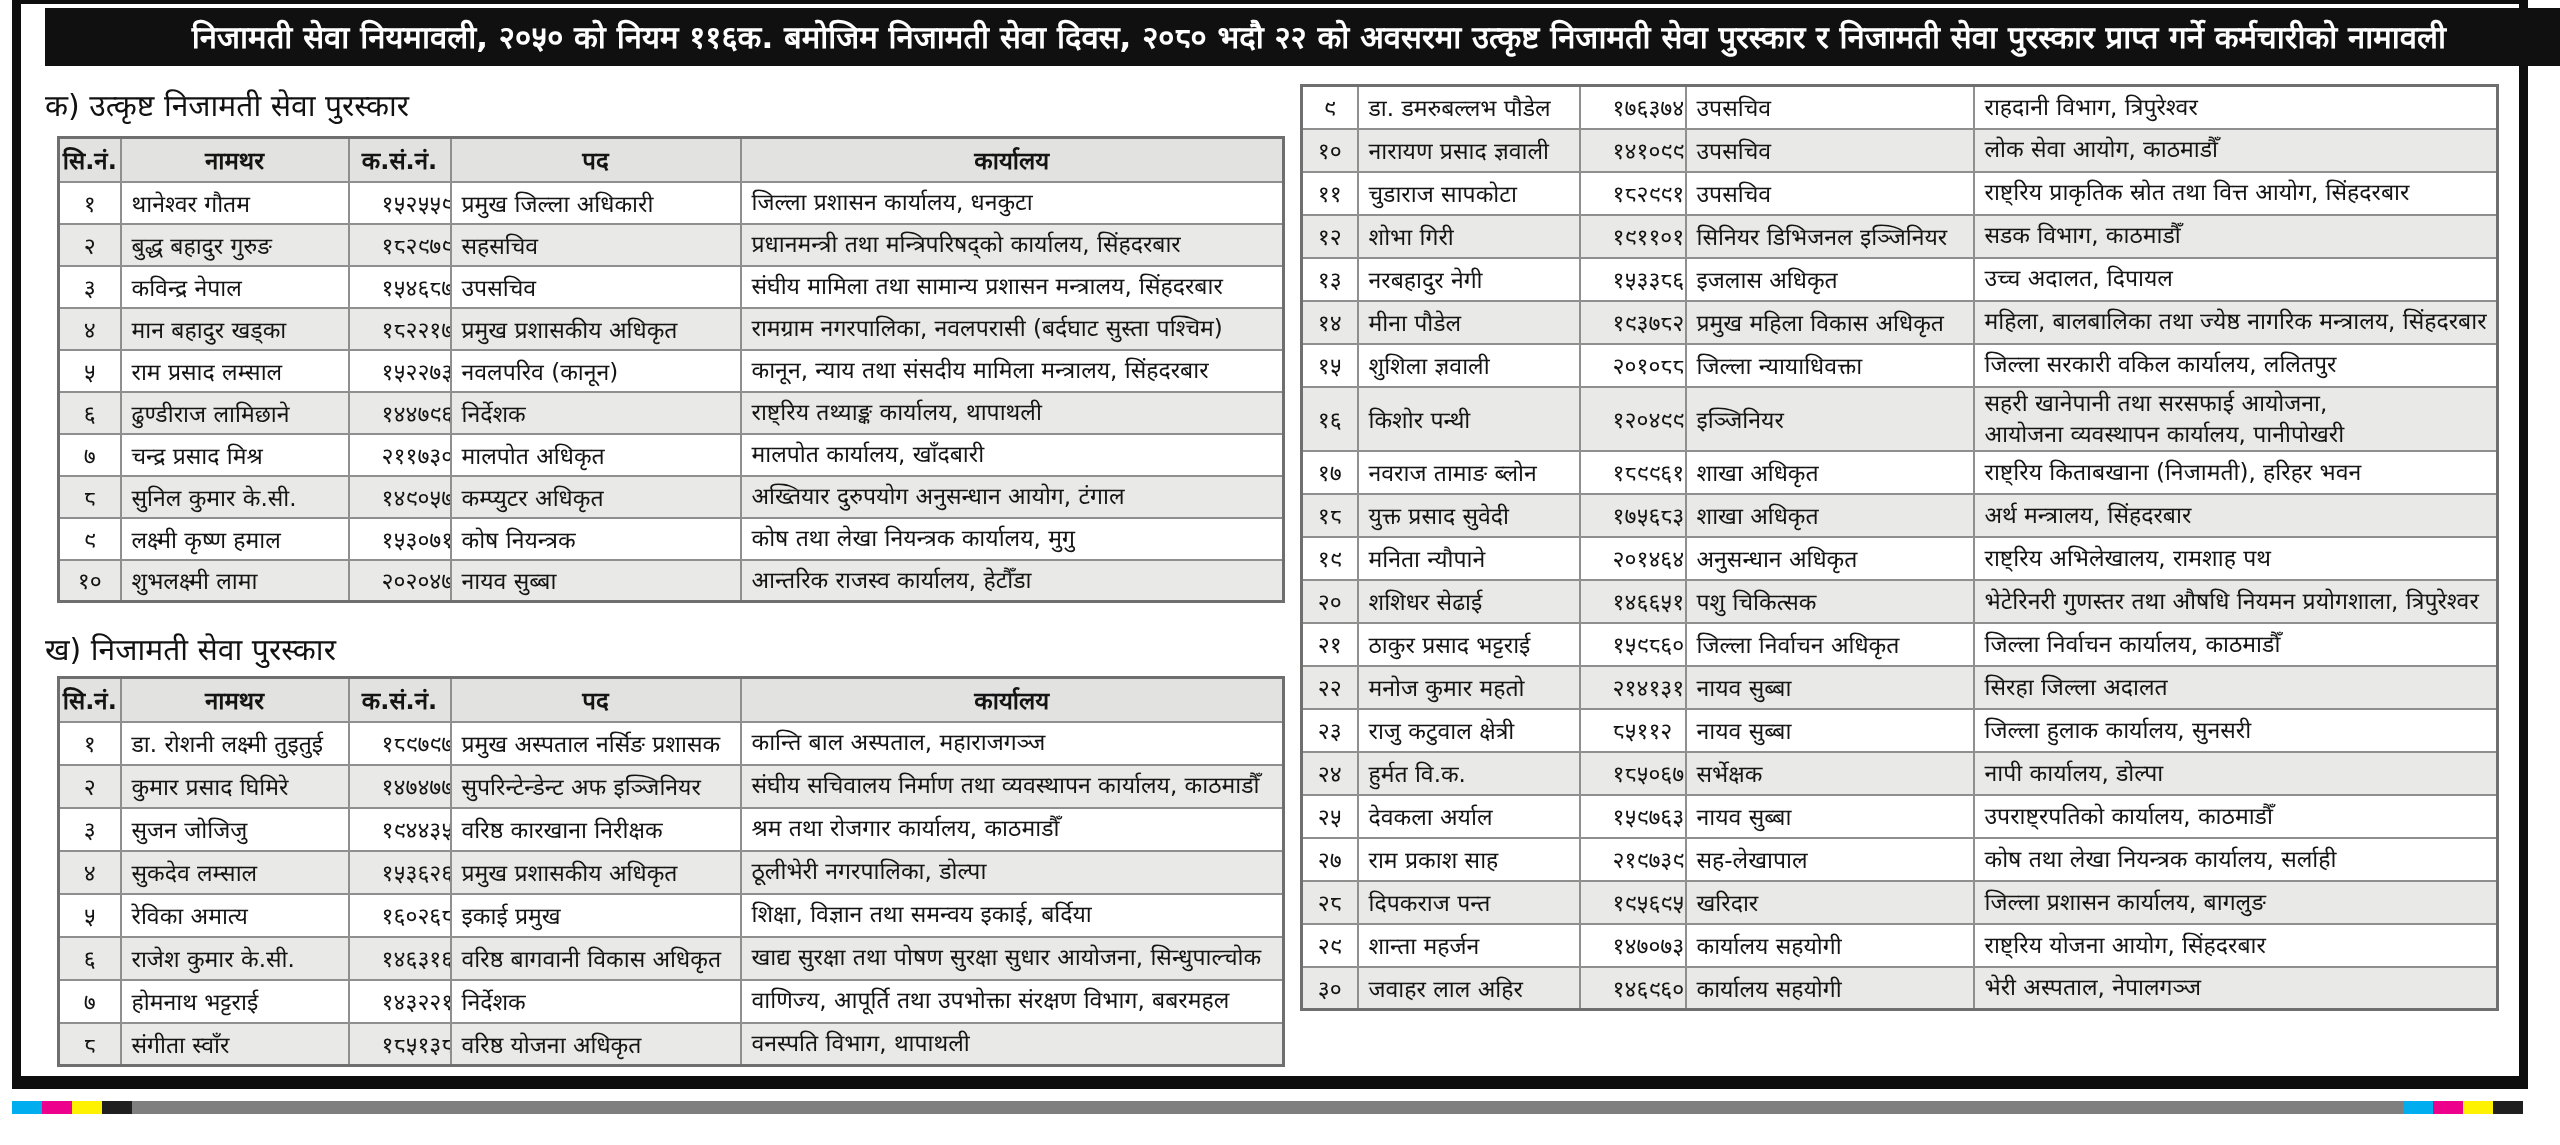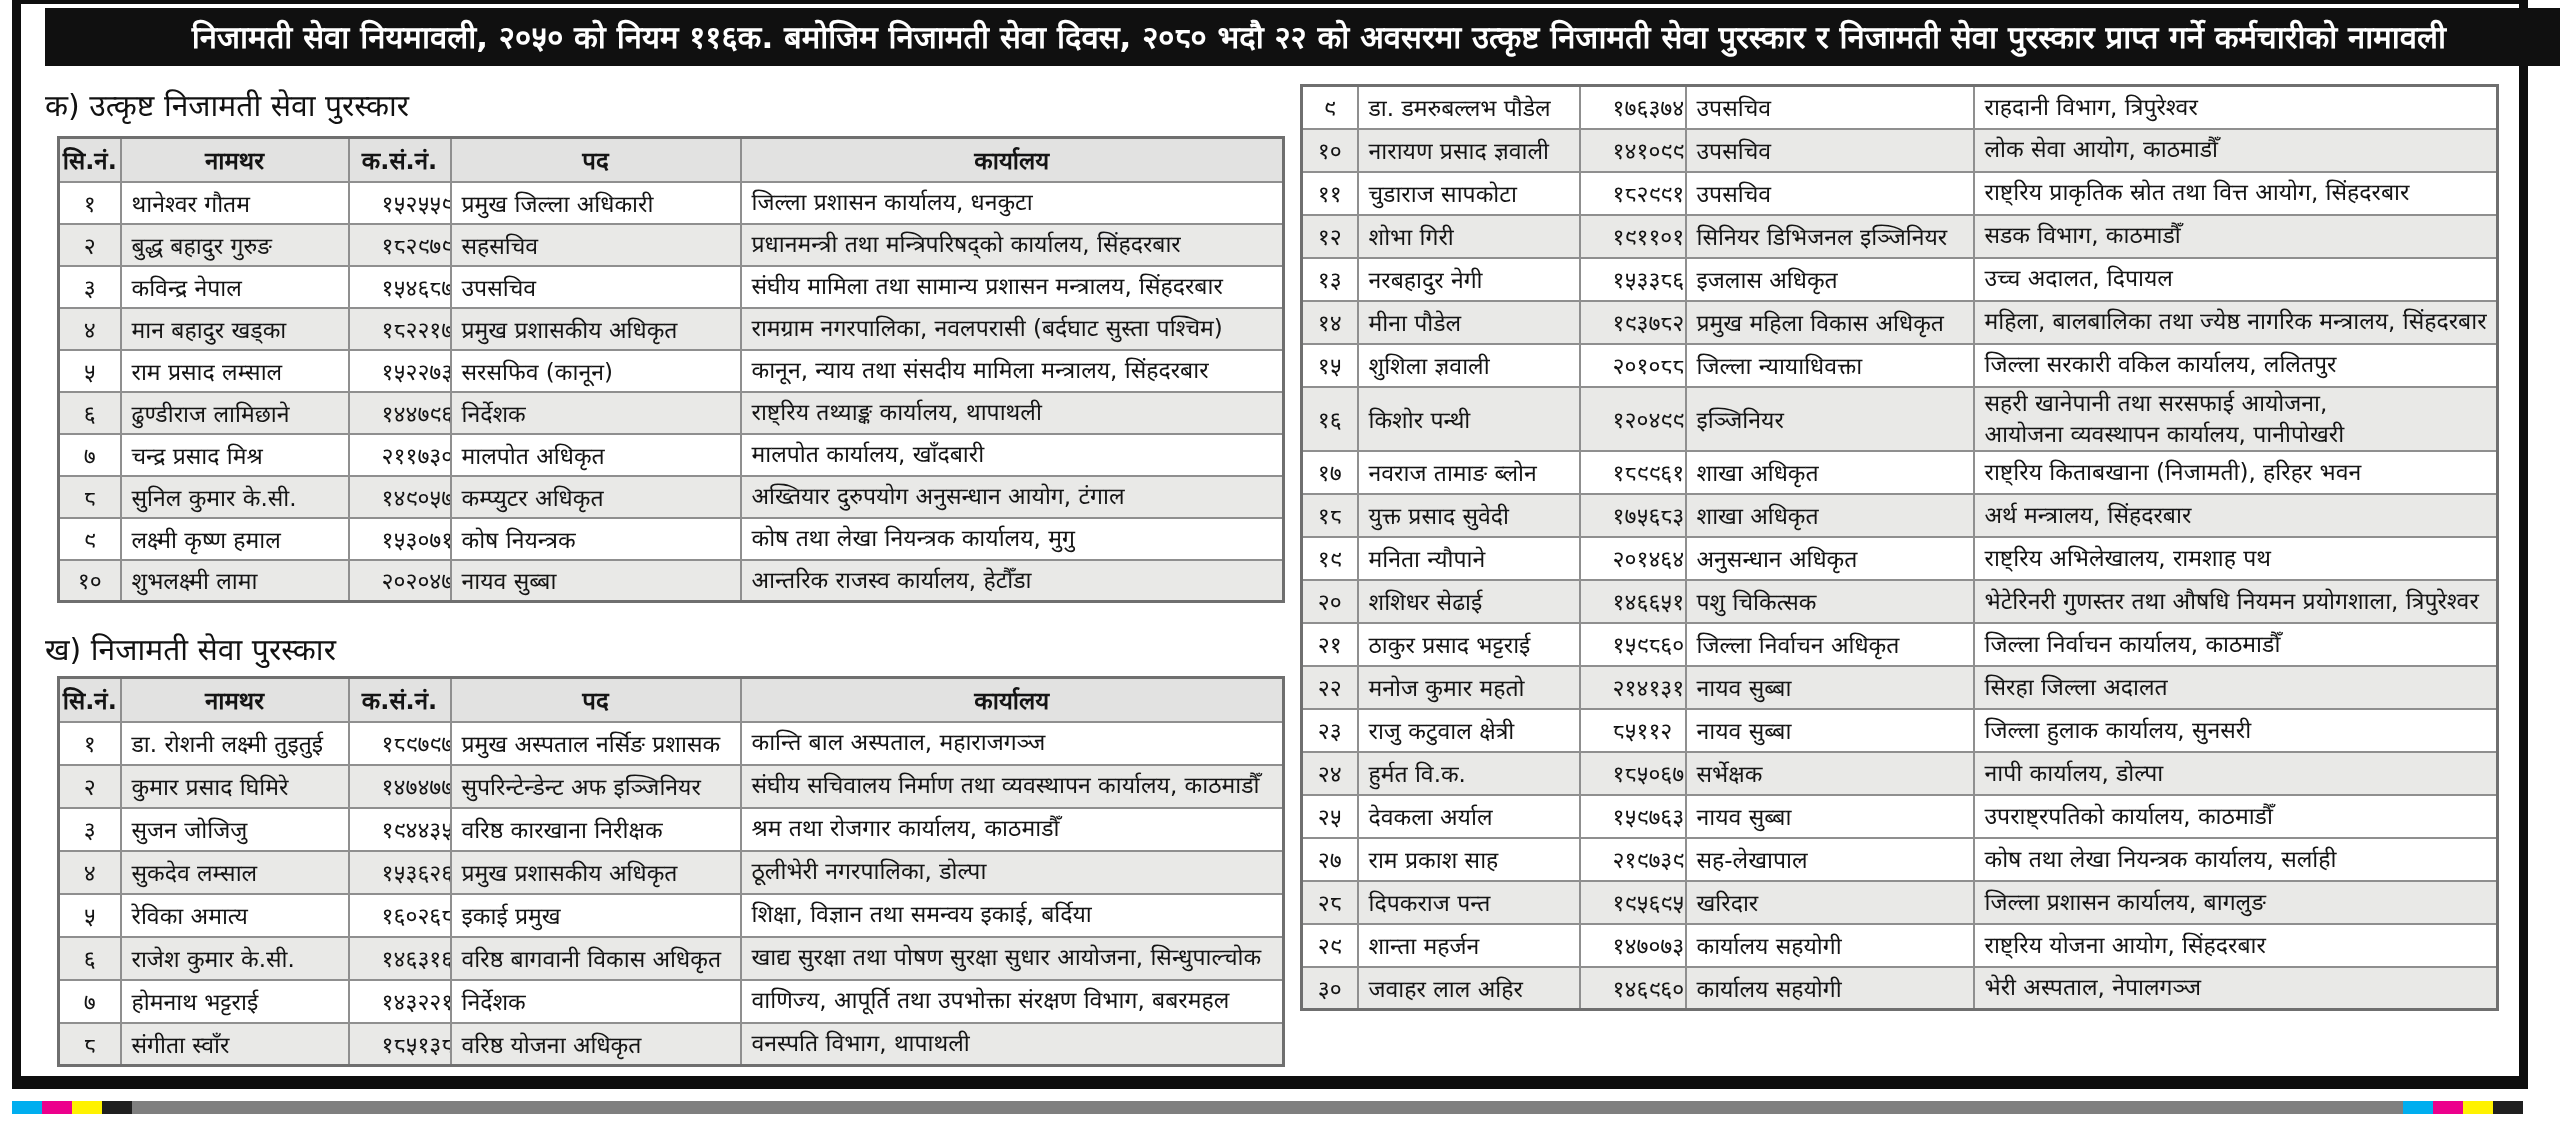--- a/index.html
+++ b/index.html
@@ -118,21 +118,21 @@
           <td class="c0">४</td>
           <td class="c1">मान बहादुर खड्का</td>
           <td class="c2">१८२२१७</td>
           <td class="c3">प्रमुख प्रशासकीय अधिकृत</td>
           <td class="c4">रामग्राम नगरपालिका, नवलपरासी (बर्दघाट सुस्ता पश्चिम)</td>
         </tr>
         <tr class="plain">
           <td class="c0">५</td>
           <td class="c1">राम प्रसाद लम्साल</td>
           <td class="c2">१५२२७३</td>
-          <td class="c3">सरसफिव (कानून)</td>
+          <td class="c3">नवलपरिव (कानून)</td>
           <td class="c4">कानून, न्याय तथा संसदीय मामिला मन्त्रालय, सिंहदरबार</td>
         </tr>
         <tr class="shade">
           <td class="c0">६</td>
           <td class="c1">ढुण्डीराज लामिछाने</td>
           <td class="c2">१४४७९६</td>
           <td class="c3">निर्देशक</td>
           <td class="c4">राष्ट्रिय तथ्याङ्क कार्यालय, थापाथली</td>
         </tr>
         <tr class="plain">

